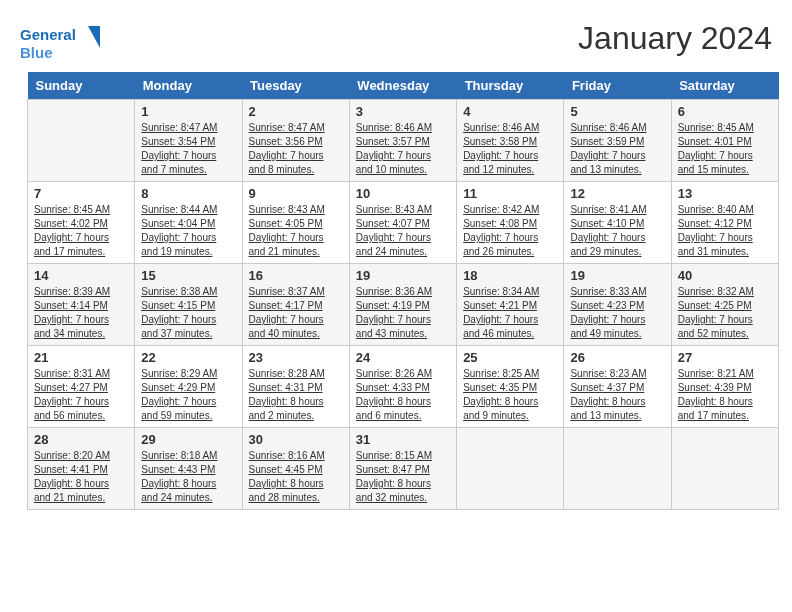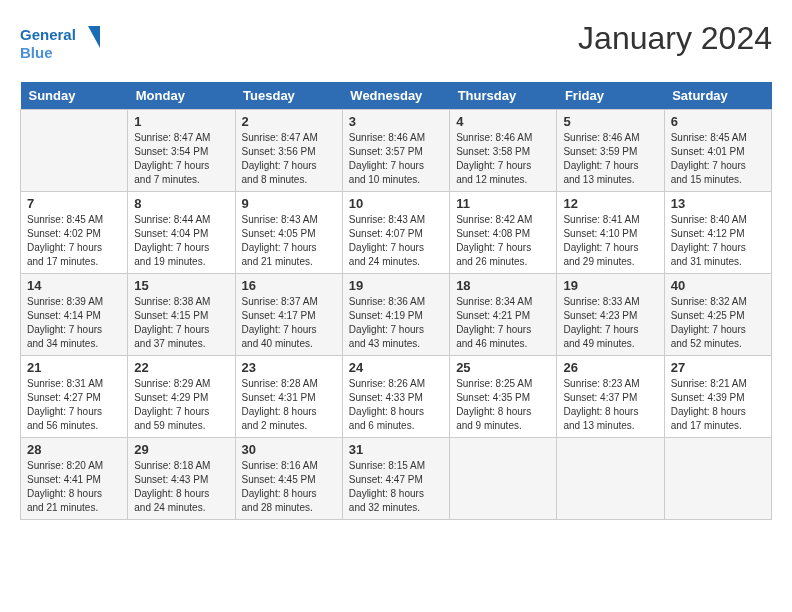--- a/index.html
+++ b/index.html
@@ -7,21 +7,21 @@
       font-family: Arial, sans-serif;
       background: #fff;
       width: 792px;
       min-height: 612px;
       padding: 20px;
     }
     .header {
       display: flex;
       justify-content: space-between;
       align-items: flex-start;
-      margin-bottom: 12px;
+      margin-bottom: 2px;
     }
     .logo {
       display: flex;
       align-items: center;
       gap: 4px;
     }
     .title-block {
       text-align: left;
     }
     .month-title {
@@ -30,20 +30,21 @@
       color: #333;
     }
     .location {
       font-size: 16px;
       color: #333;
     }
     table {
       width: 100%;
       border-collapse: collapse;
       font-size: 11px;
+      margin-left: 7px;
     }
     thead tr th {
       background-color: #2e6db4;
       color: white;
       padding: 6px 8px;
       text-align: left;
       font-size: 13px;
       font-weight: bold;
     }
     tbody tr td {
@@ -63,20 +64,21 @@
     .day-number {
       font-size: 13px;
       font-weight: bold;
       display: block;
       margin-bottom: 2px;
     }
     .day-info {
       font-size: 10px;
       line-height: 1.4;
       color: #333;
+      text-decoration: underline;
     }
   </style>
 </head>
 <body>
 
 <div class="header">
   <div class="logo">
 <svg width="80" height="50" viewBox="0 0 80 50">
   <text x="0" y="20" font-size="15" font-weight="bold" font-family="Arial" fill="#1a6db5">General</text>
   <text x="0" y="38" font-size="15" font-weight="bold" font-family="Arial" fill="#4a90d9">Blue</text>
@@ -317,21 +319,21 @@
         <td>
           <span class="day-number">30</span>
           <div class="day-info">Sunrise: 8:16 AM
 Sunset: 4:45 PM
 Daylight: 8 hours
 and 28 minutes.</div>
         </td>
         <td>
           <span class="day-number">31</span>
           <div class="day-info">Sunrise: 8:15 AM
-Sunset: 4:47 PM
+Sunset: 8:47 PM
 Daylight: 8 hours
 and 32 minutes.</div>
         </td>
         <td></td>
         <td></td>
         <td></td>
       </tr>
     </tbody>
 </table>
 

